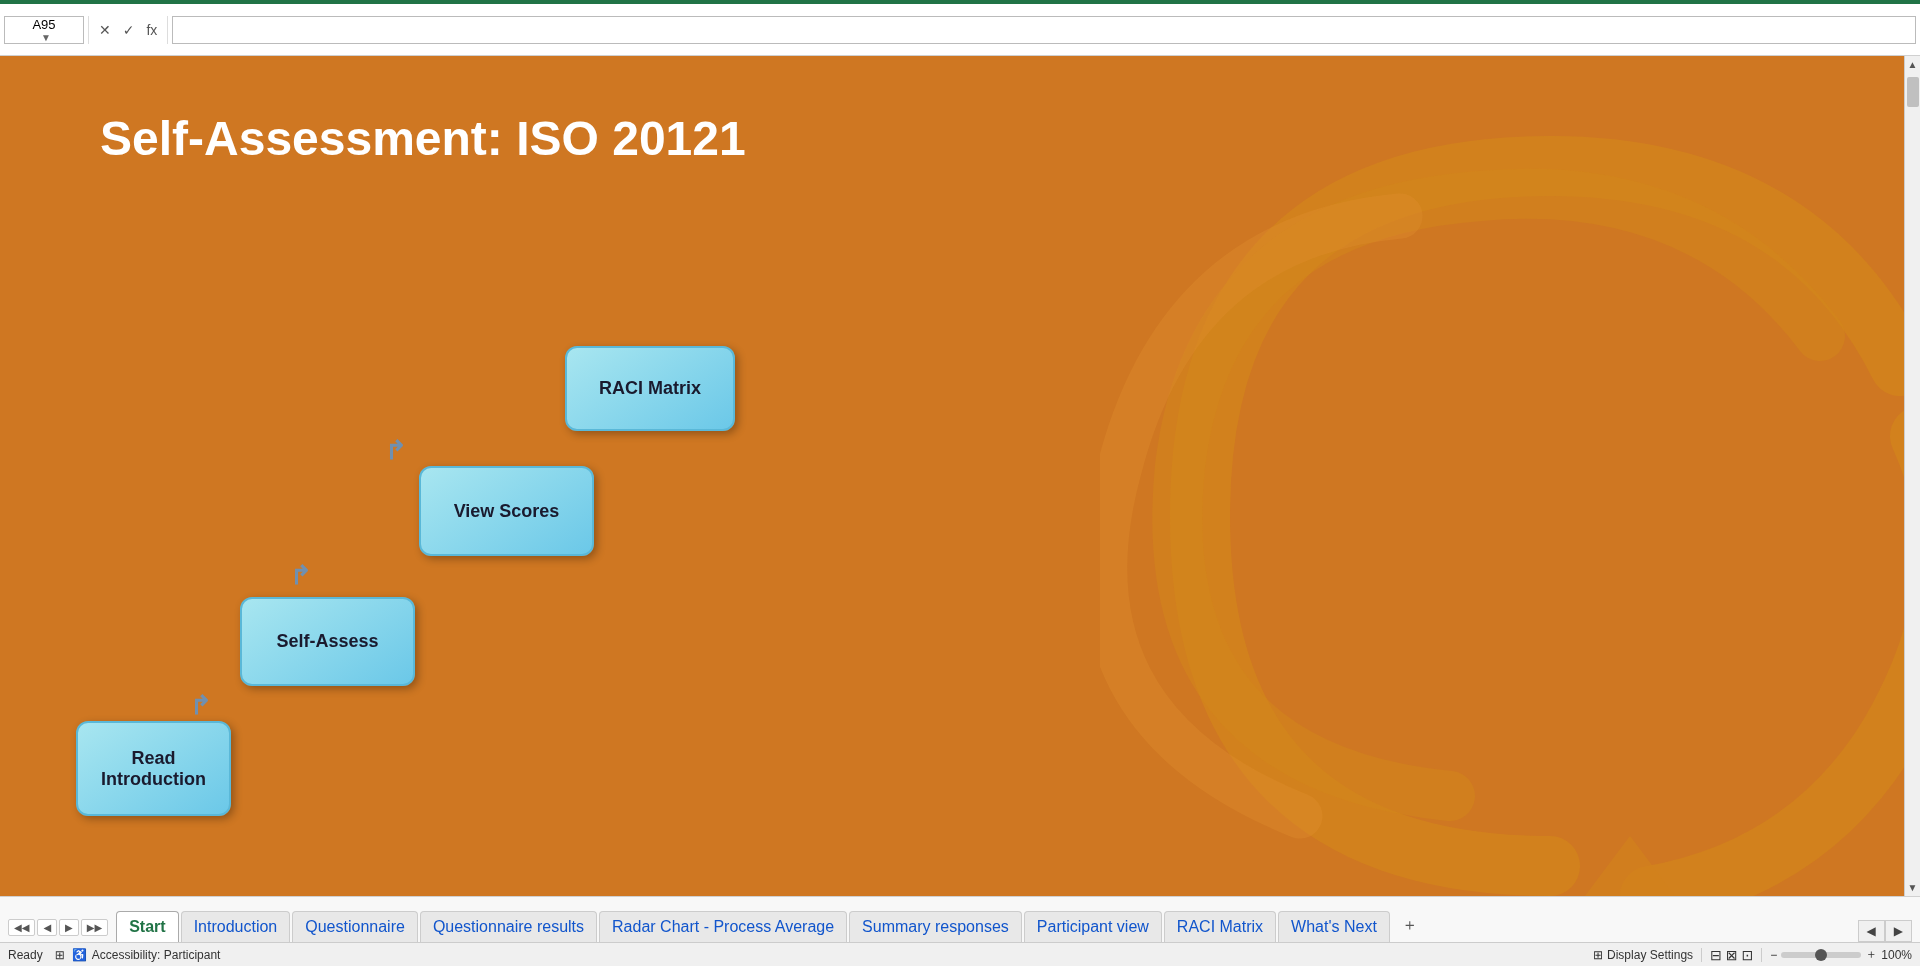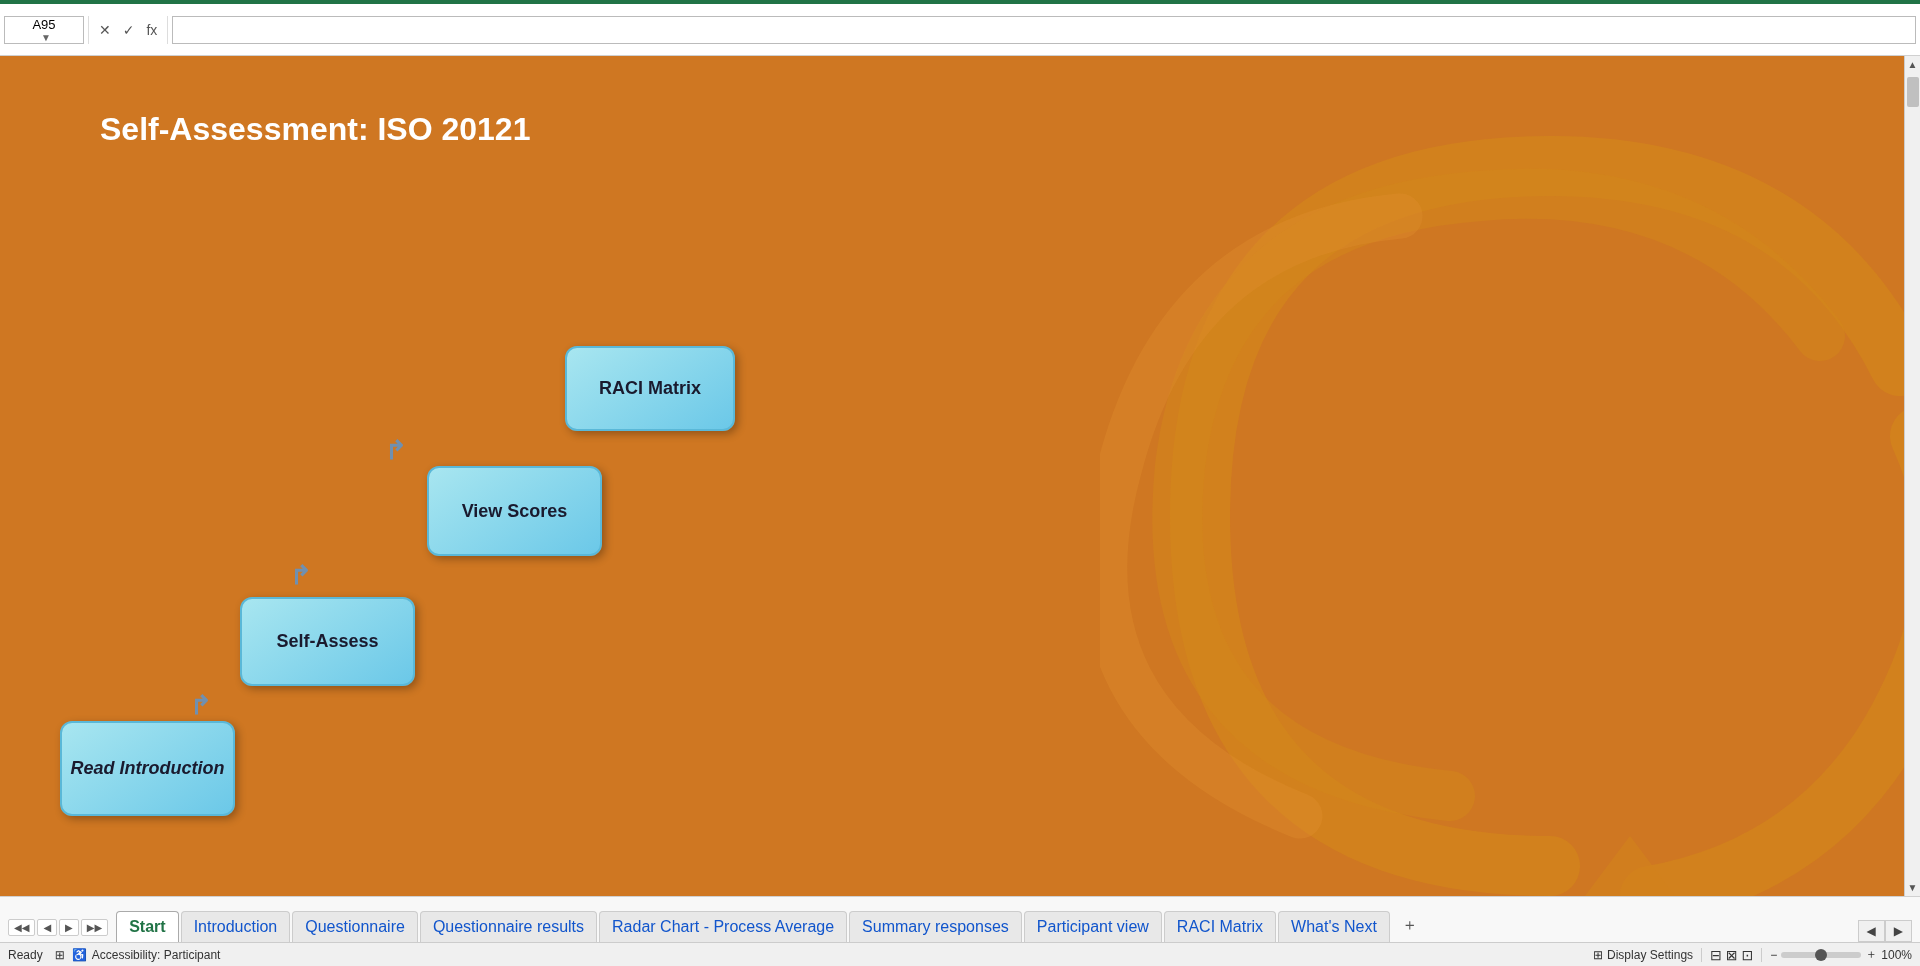--- a/index.html
+++ b/index.html
@@ -69,41 +69,41 @@
       height: 800px;
       opacity: 0.85;
     }
 
     
     .page-title {
       position: absolute;
       top: 55px;
       left: 100px;
       color: #ffffff;
-      font-size: 32px;
+      font-size: 48px;
       font-weight: bold;
     }
 
     .step-box {
       border-radius: 12px;
       background: linear-gradient(145deg, #a8e6f0, #6bc8e8);
       border: 2px solid #5ab8d8;
       box-shadow: 3px 3px 8px rgba(0,0,0,0.3);
       display: flex;
       align-items: center;
       justify-content: center;
       font-size: 18px;
       font-weight: 600;
       color: #1a1a2e;
       cursor: pointer;
       text-align: center;
     }
 
     
-    .step-read { width: 175px; height: 95px; margin-left: 0px; font-style: italic; }
+    .step-read { width: 155px; height: 95px; margin-left: 16px; }
     .step-assess { width: 175px; height: 89px; margin-left: 80px; }
     .step-scores { width: 175px; height: 90px; margin-left: 160px; }
     .step-raci { width: 170px; height: 85px; margin-left: 230px; }
 
     
     .status-bar {
       height: 24px;
       background: #f0f0f0;
       border-top: 1px solid #ccc;
       display: flex;
@@ -286,21 +286,21 @@
       <div class="step-box step-assess" style="position:absolute; bottom:0; left:0;">
         <span>Self-Assess</span>
       </div>
 
       <div style="position:absolute; bottom:95px; left:130px; color:#7090b0; font-size:26px; font-weight:bold;">
         ↱
       </div>
     </div>
 
     <div style="position:absolute; bottom:260px; left:195px;">
-      <div class="step-box step-scores" style="position:absolute; bottom:0; left:12px;">
+      <div class="step-box step-scores" style="position:absolute; bottom:0; left:4px;">
         <span>View Scores</span>
       </div>
 
       <div style="position:absolute; bottom:90px; left:130px; color:#7090b0; font-size:26px; font-weight:bold;">
         ↱
       </div>
     </div>
 
     <div style="position:absolute; bottom:385px; left:275px;">
       <div class="step-box step-raci" style="position:absolute; bottom:0; left:0;">

